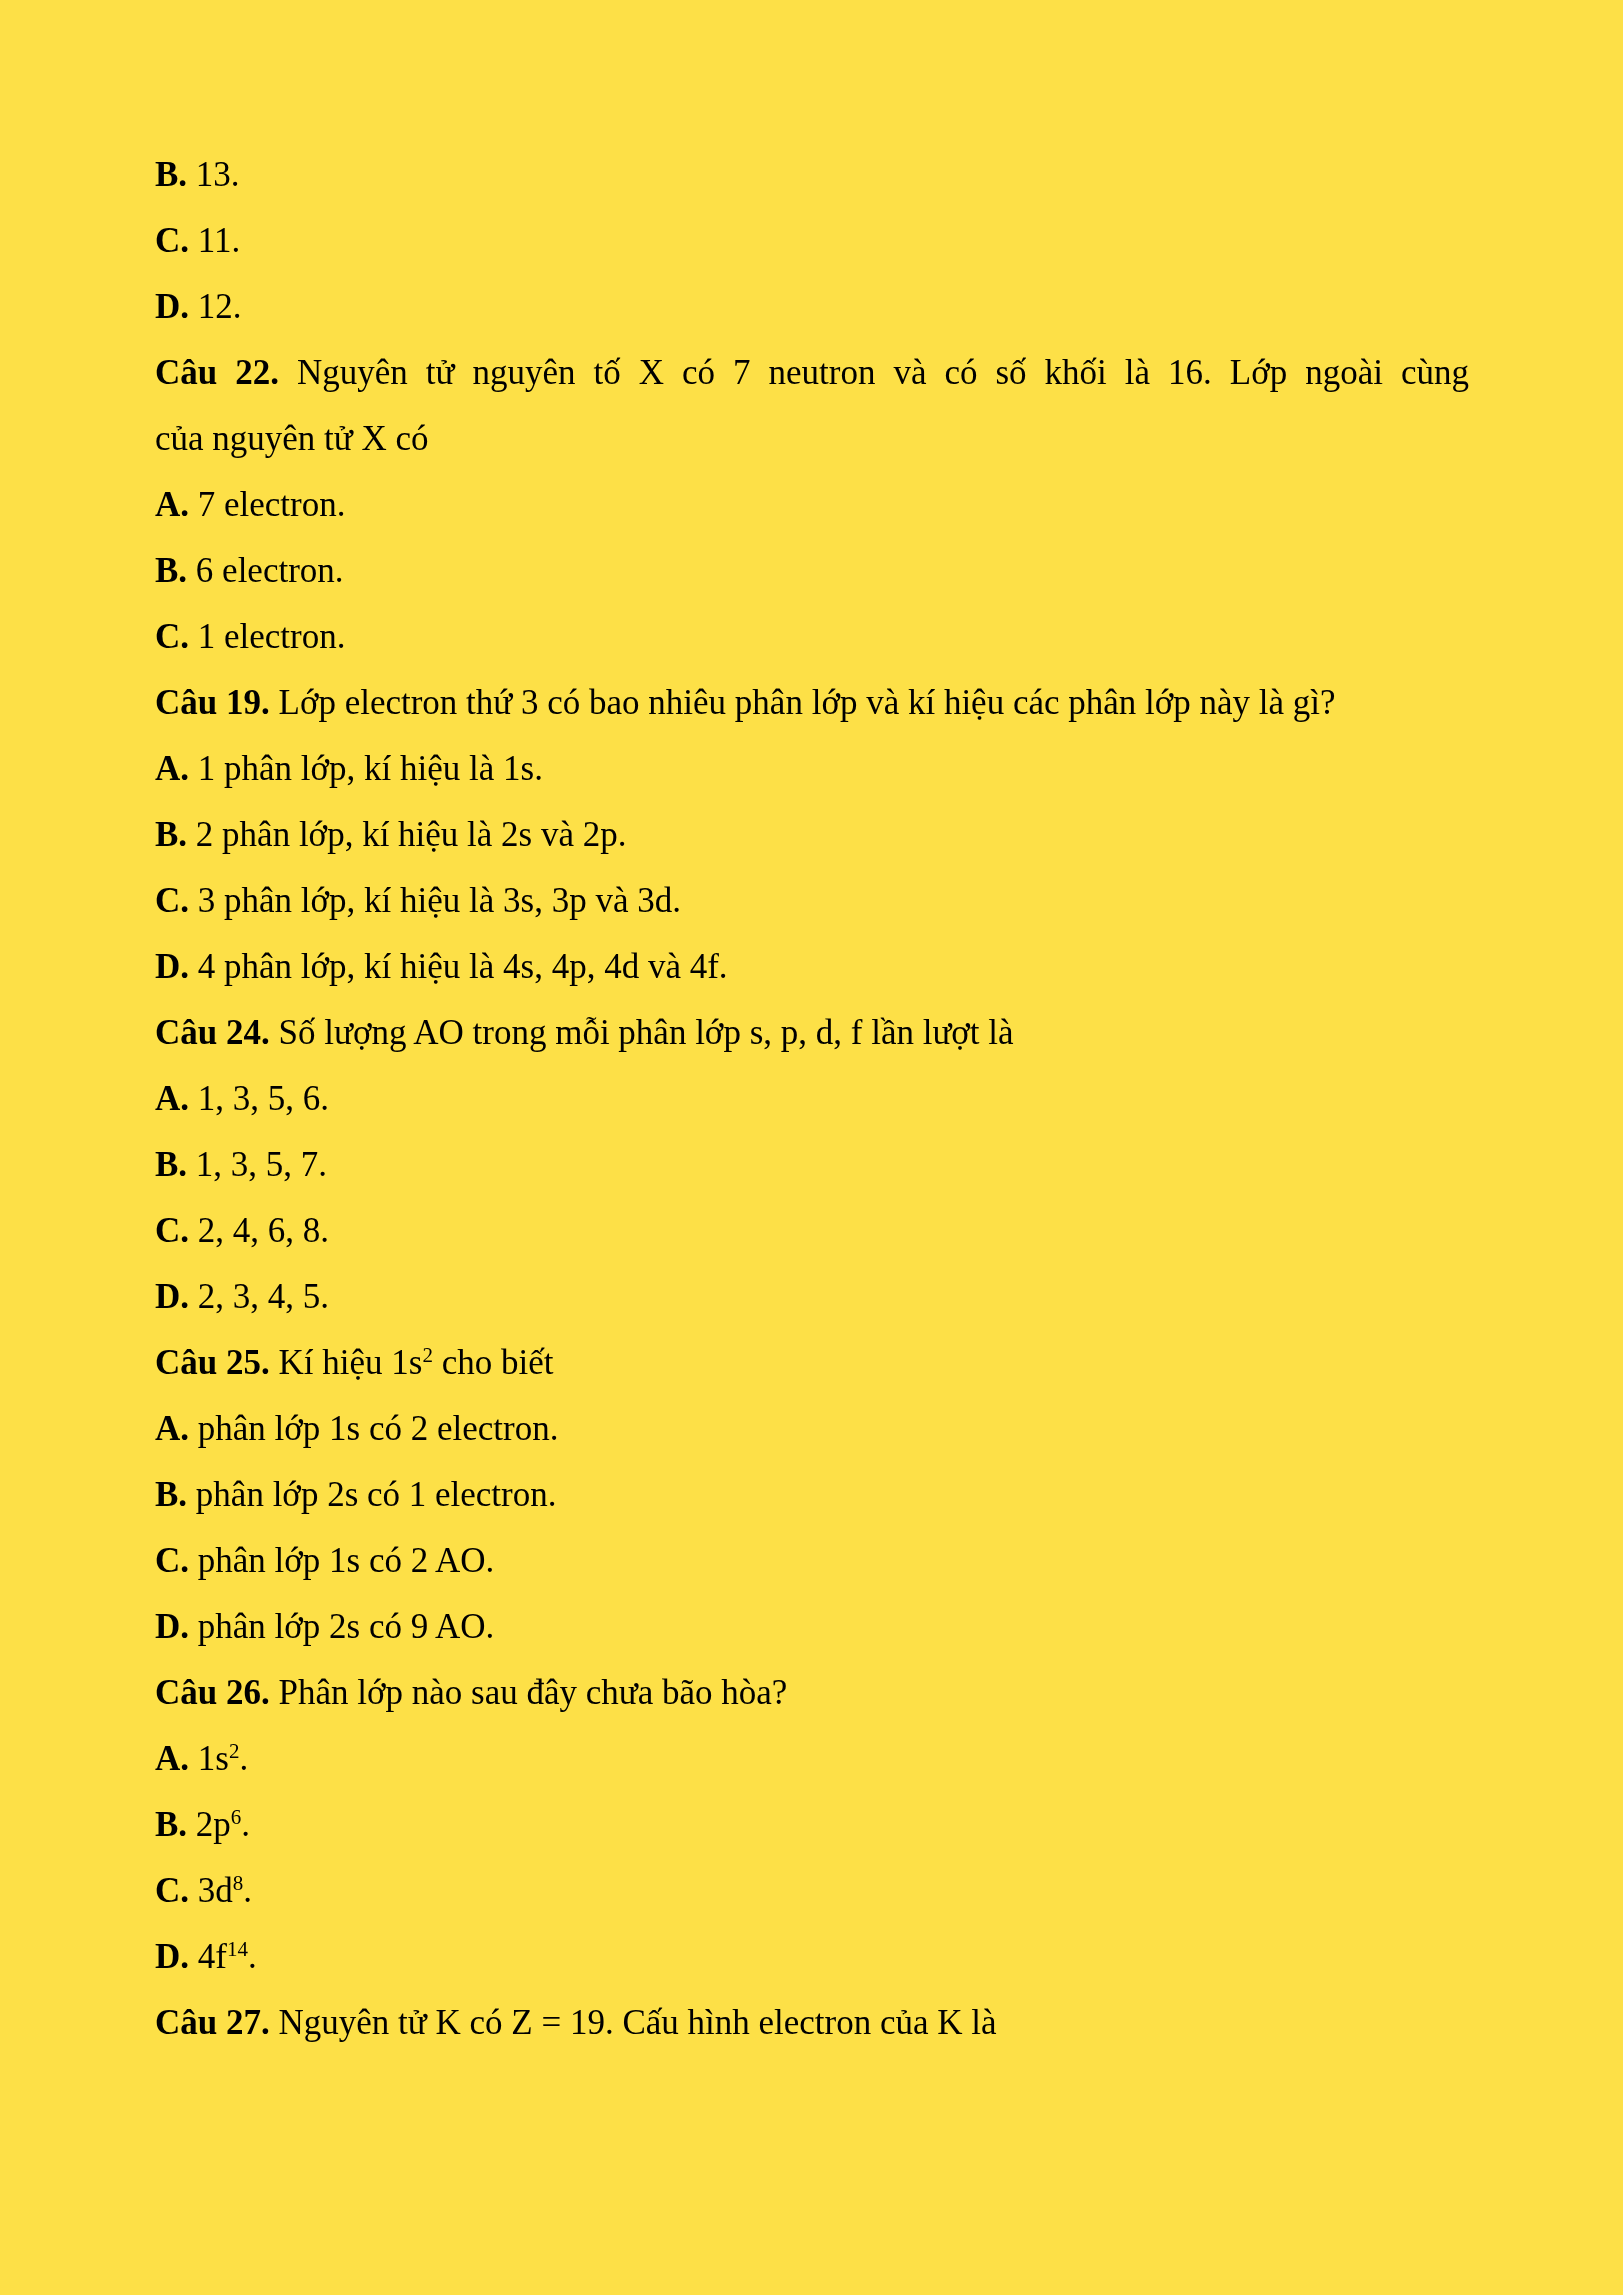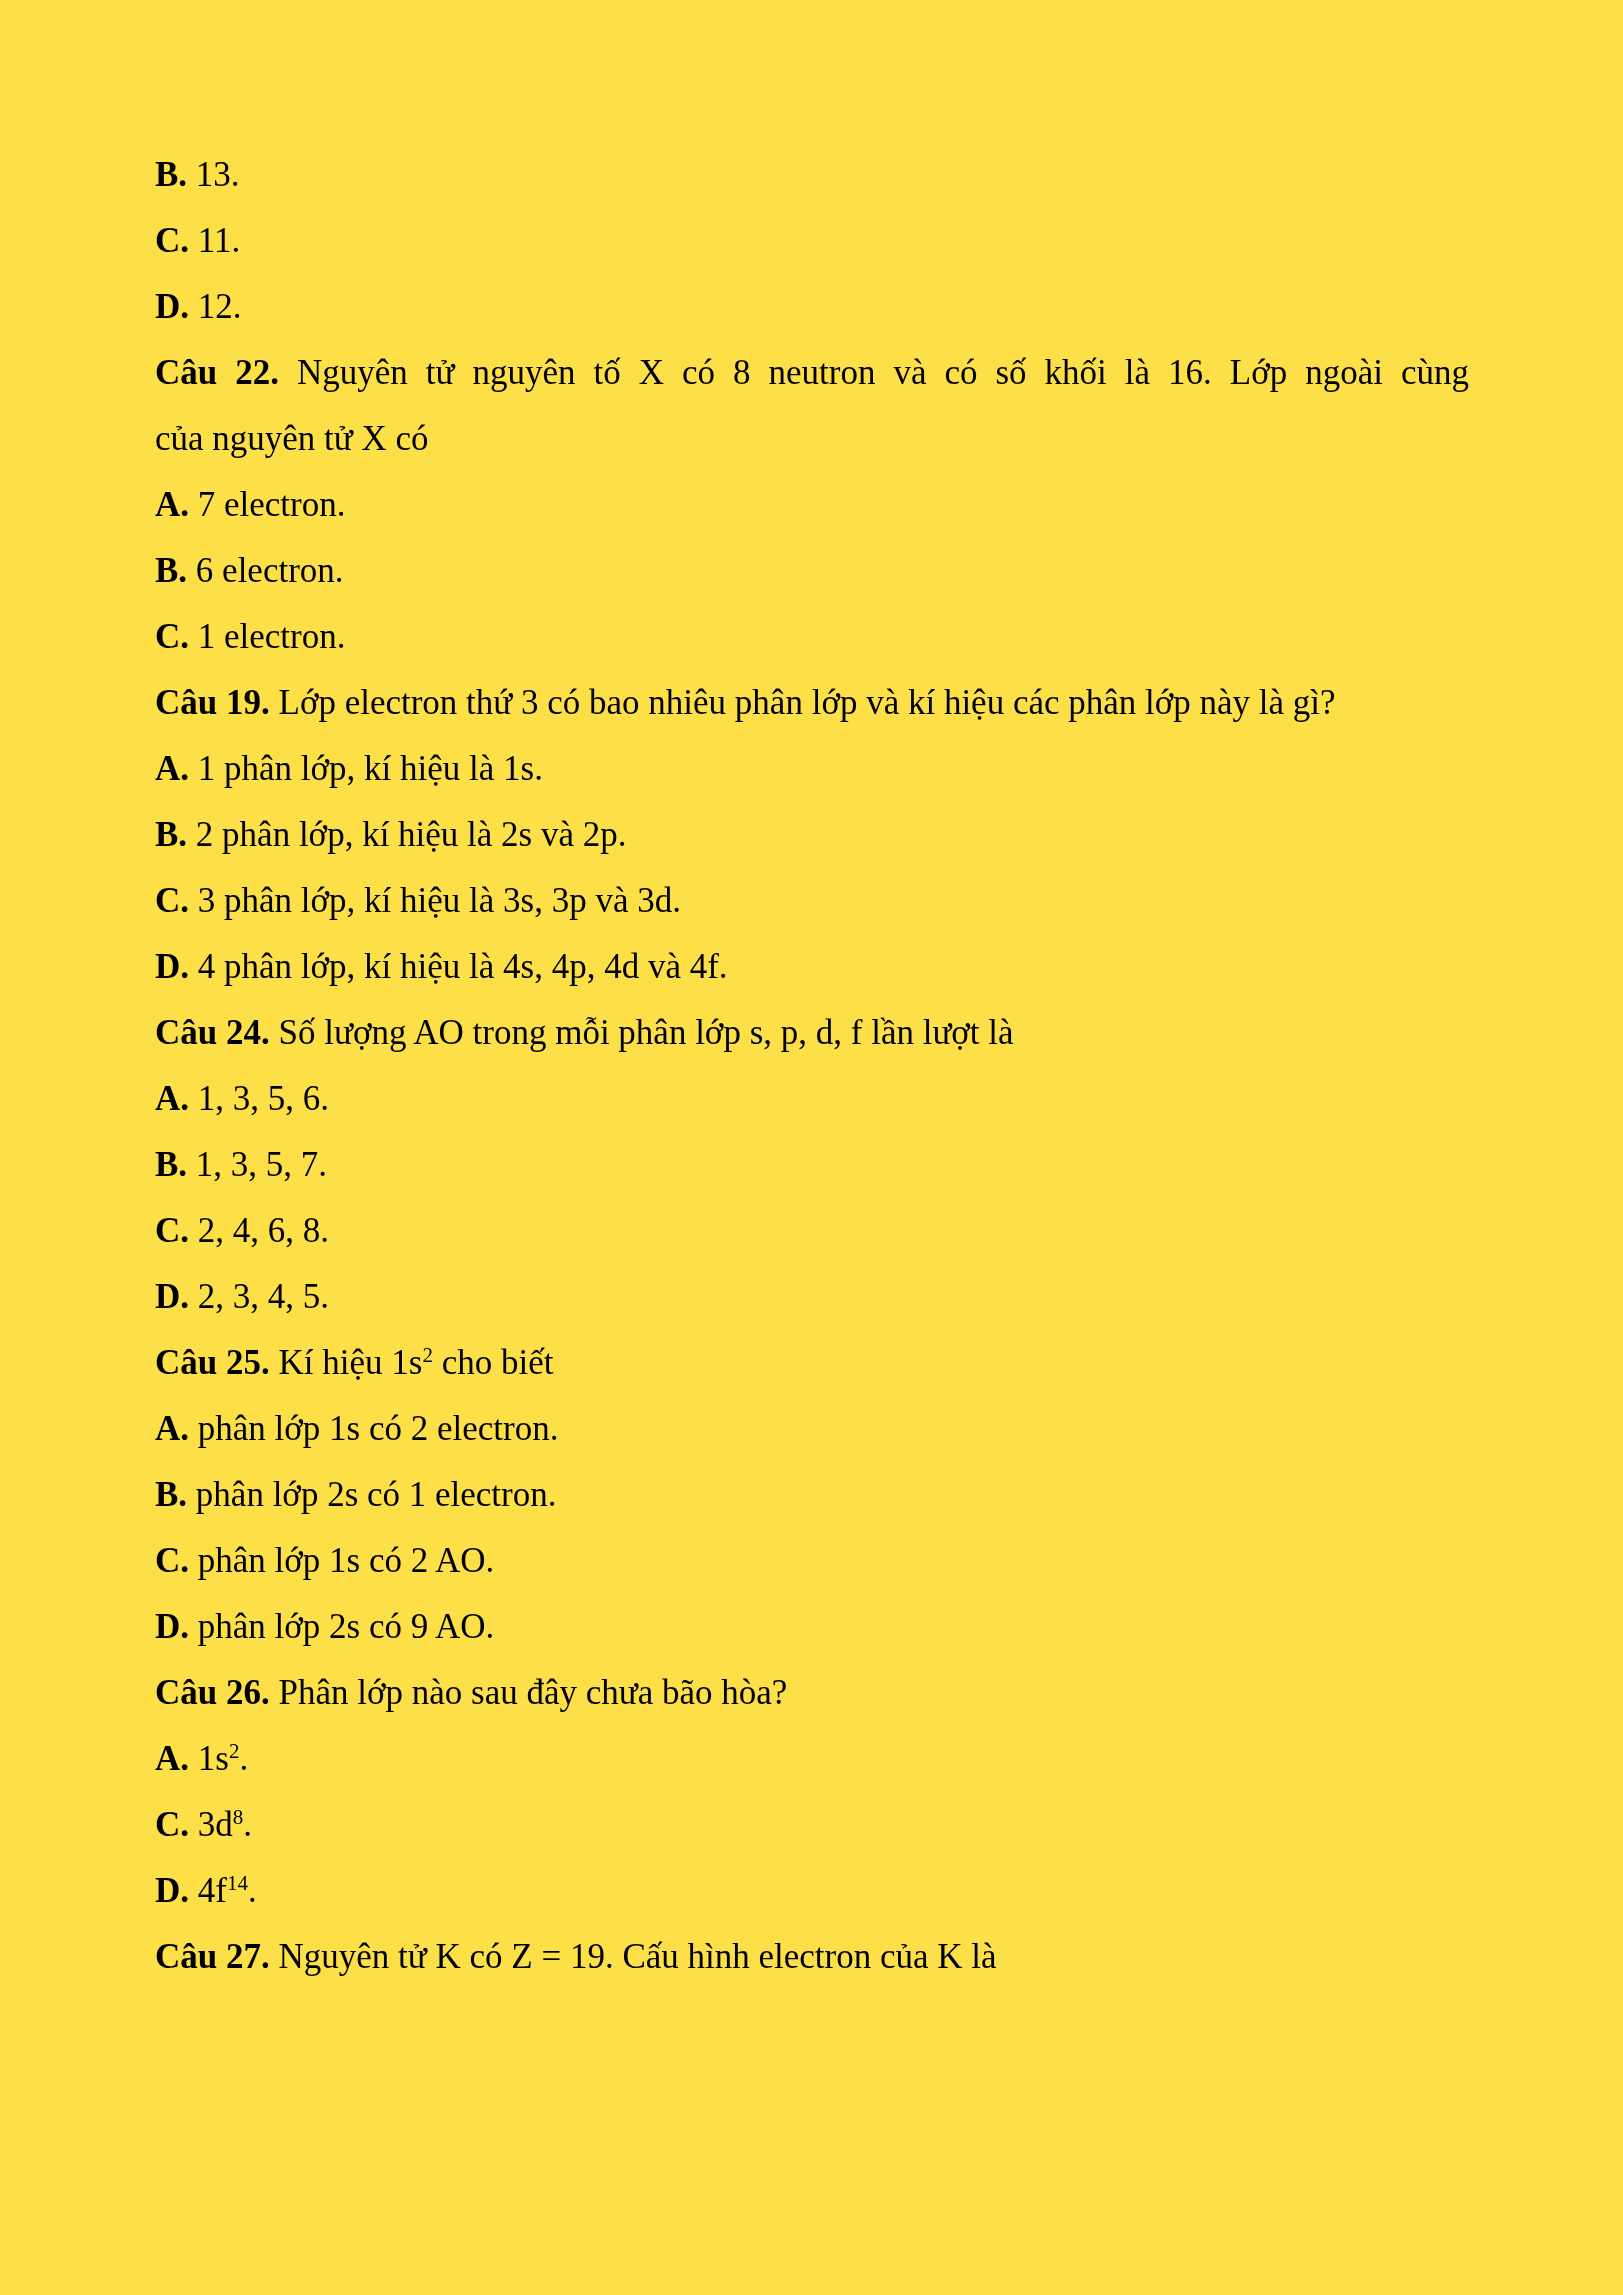--- a/index.html
+++ b/index.html
@@ -46,21 +46,21 @@
   }
 </style>
 </head>
 <body>
 
 <div class="page">
   <div class="content">
       <p class="line"><span class="bold">B.</span><span> 13.</span></p>
       <p class="line"><span class="bold">C.</span><span> 11.</span></p>
       <p class="line"><span class="bold">D.</span><span> 12.</span></p>
-      <p class="line justify"><span class="bold">Câu 22.</span><span> Nguyên tử nguyên tố X có 8 neutron và có số khối là 16. Lớp ngoài cùng</span></p>
+      <p class="line justify"><span class="bold">Câu 22.</span><span> Nguyên tử nguyên tố X có 7 neutron và có số khối là 16. Lớp ngoài cùng</span></p>
       <p class="line"><span>của nguyên tử X có</span></p>
       <p class="line"><span class="bold">A.</span><span> 7 electron.</span></p>
       <p class="line"><span class="bold">B.</span><span> 6 electron.</span></p>
       <p class="line"><span class="bold">C.</span><span> 1 electron.</span></p>
       <p class="line"><span class="bold">Câu 19.</span><span> Lớp electron thứ 3 có bao nhiêu phân lớp và kí hiệu các phân lớp này là gì?</span></p>
       <p class="line"><span class="bold">A.</span><span> 1 phân lớp, kí hiệu là 1s.</span></p>
       <p class="line"><span class="bold">B.</span><span> 2 phân lớp, kí hiệu là 2s và 2p.</span></p>
       <p class="line"><span class="bold">C.</span><span> 3 phân lớp, kí hiệu là 3s, 3p và 3d.</span></p>
       <p class="line"><span class="bold">D.</span><span> 4 phân lớp, kí hiệu là 4s, 4p, 4d và 4f.</span></p>
       <p class="line"><span class="bold">Câu 24.</span><span> Số lượng AO trong mỗi phân lớp s, p, d, f lần lượt là</span></p>
@@ -68,18 +68,19 @@
       <p class="line"><span class="bold">B.</span><span> 1, 3, 5, 7.</span></p>
       <p class="line"><span class="bold">C.</span><span> 2, 4, 6, 8.</span></p>
       <p class="line"><span class="bold">D.</span><span> 2, 3, 4, 5.</span></p>
       <p class="line"><span class="bold">Câu 25.</span><span> Kí hiệu 1s</span><sup>2</sup><span> cho biết</span></p>
       <p class="line"><span class="bold">A.</span><span> phân lớp 1s có 2 electron.</span></p>
       <p class="line"><span class="bold">B.</span><span> phân lớp 2s có 1 electron.</span></p>
       <p class="line"><span class="bold">C.</span><span> phân lớp 1s có 2 AO.</span></p>
       <p class="line"><span class="bold">D.</span><span> phân lớp 2s có 9 AO.</span></p>
       <p class="line"><span class="bold">Câu 26.</span><span> Phân lớp nào sau đây chưa bão hòa?</span></p>
       <p class="line"><span class="bold">A.</span><span> 1s</span><sup>2</sup><span>.</span></p>
+      <p class="line"><span class="bold">B.</span><span> 2p</span><sup>6</sup><span>.</span></p>
       <p class="line"><span class="bold">C.</span><span> 3d</span><sup>8</sup><span>.</span></p>
       <p class="line"><span class="bold">D.</span><span> 4f</span><sup>14</sup><span>.</span></p>
       <p class="line"><span class="bold">Câu 27.</span><span> Nguyên tử K có Z = 19. Cấu hình electron của K là</span></p>
     </div>
 </div>
 
 
 </body></html>

